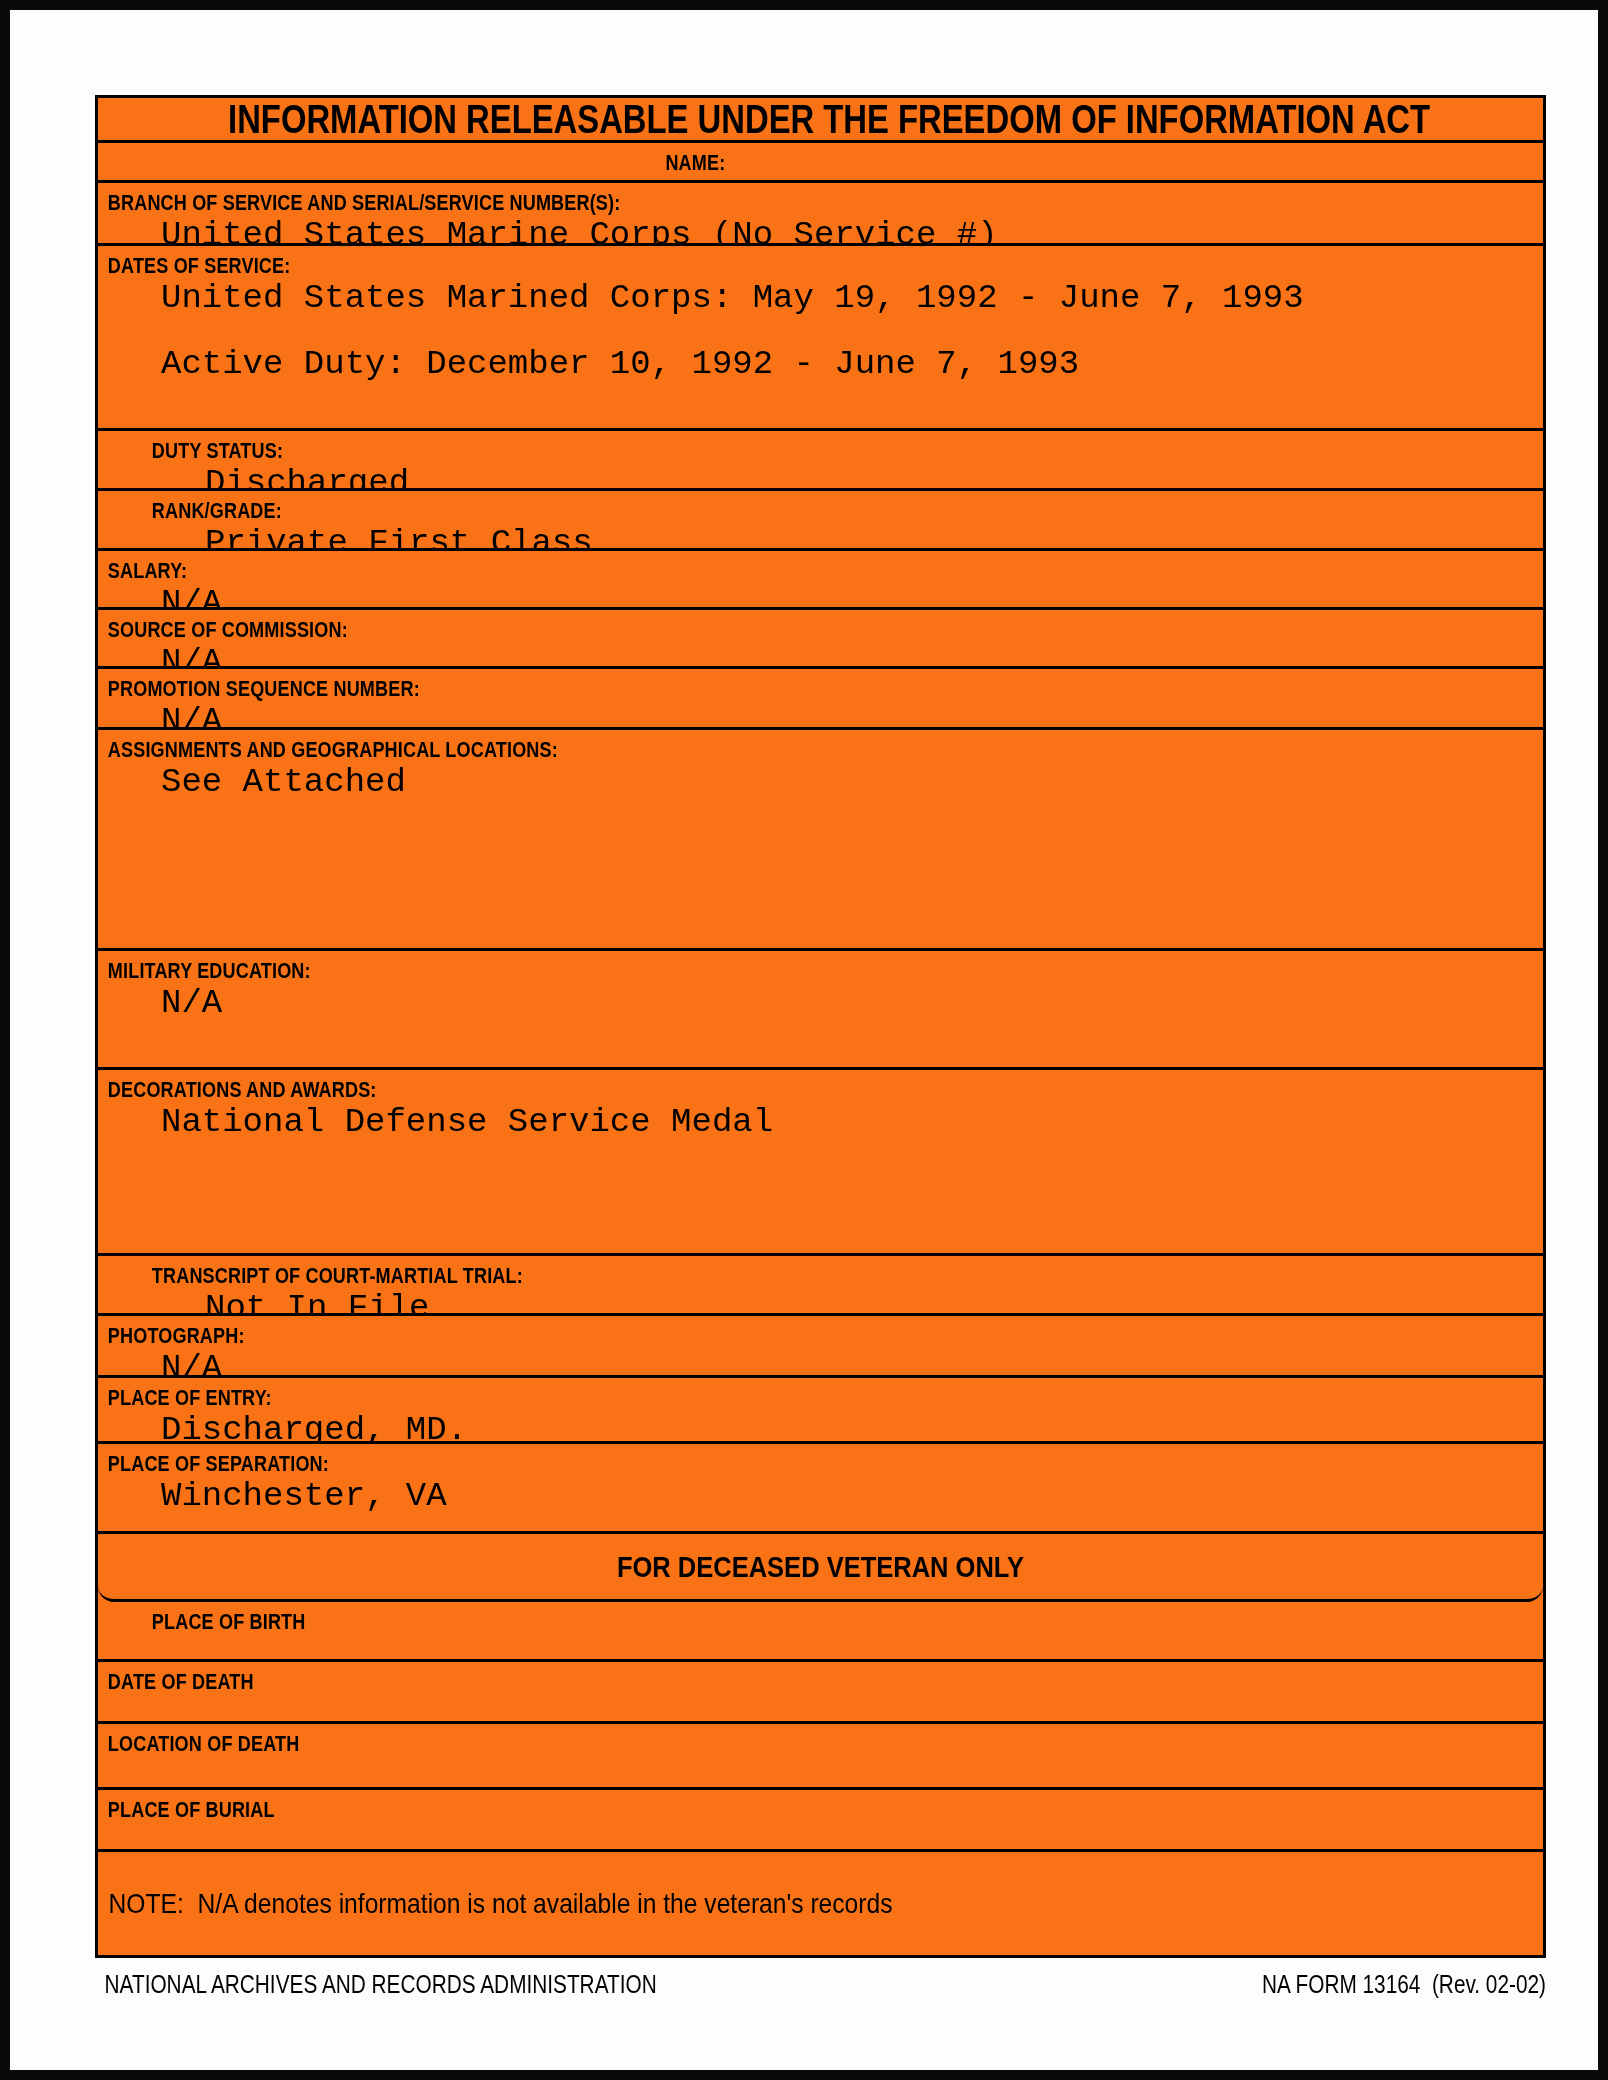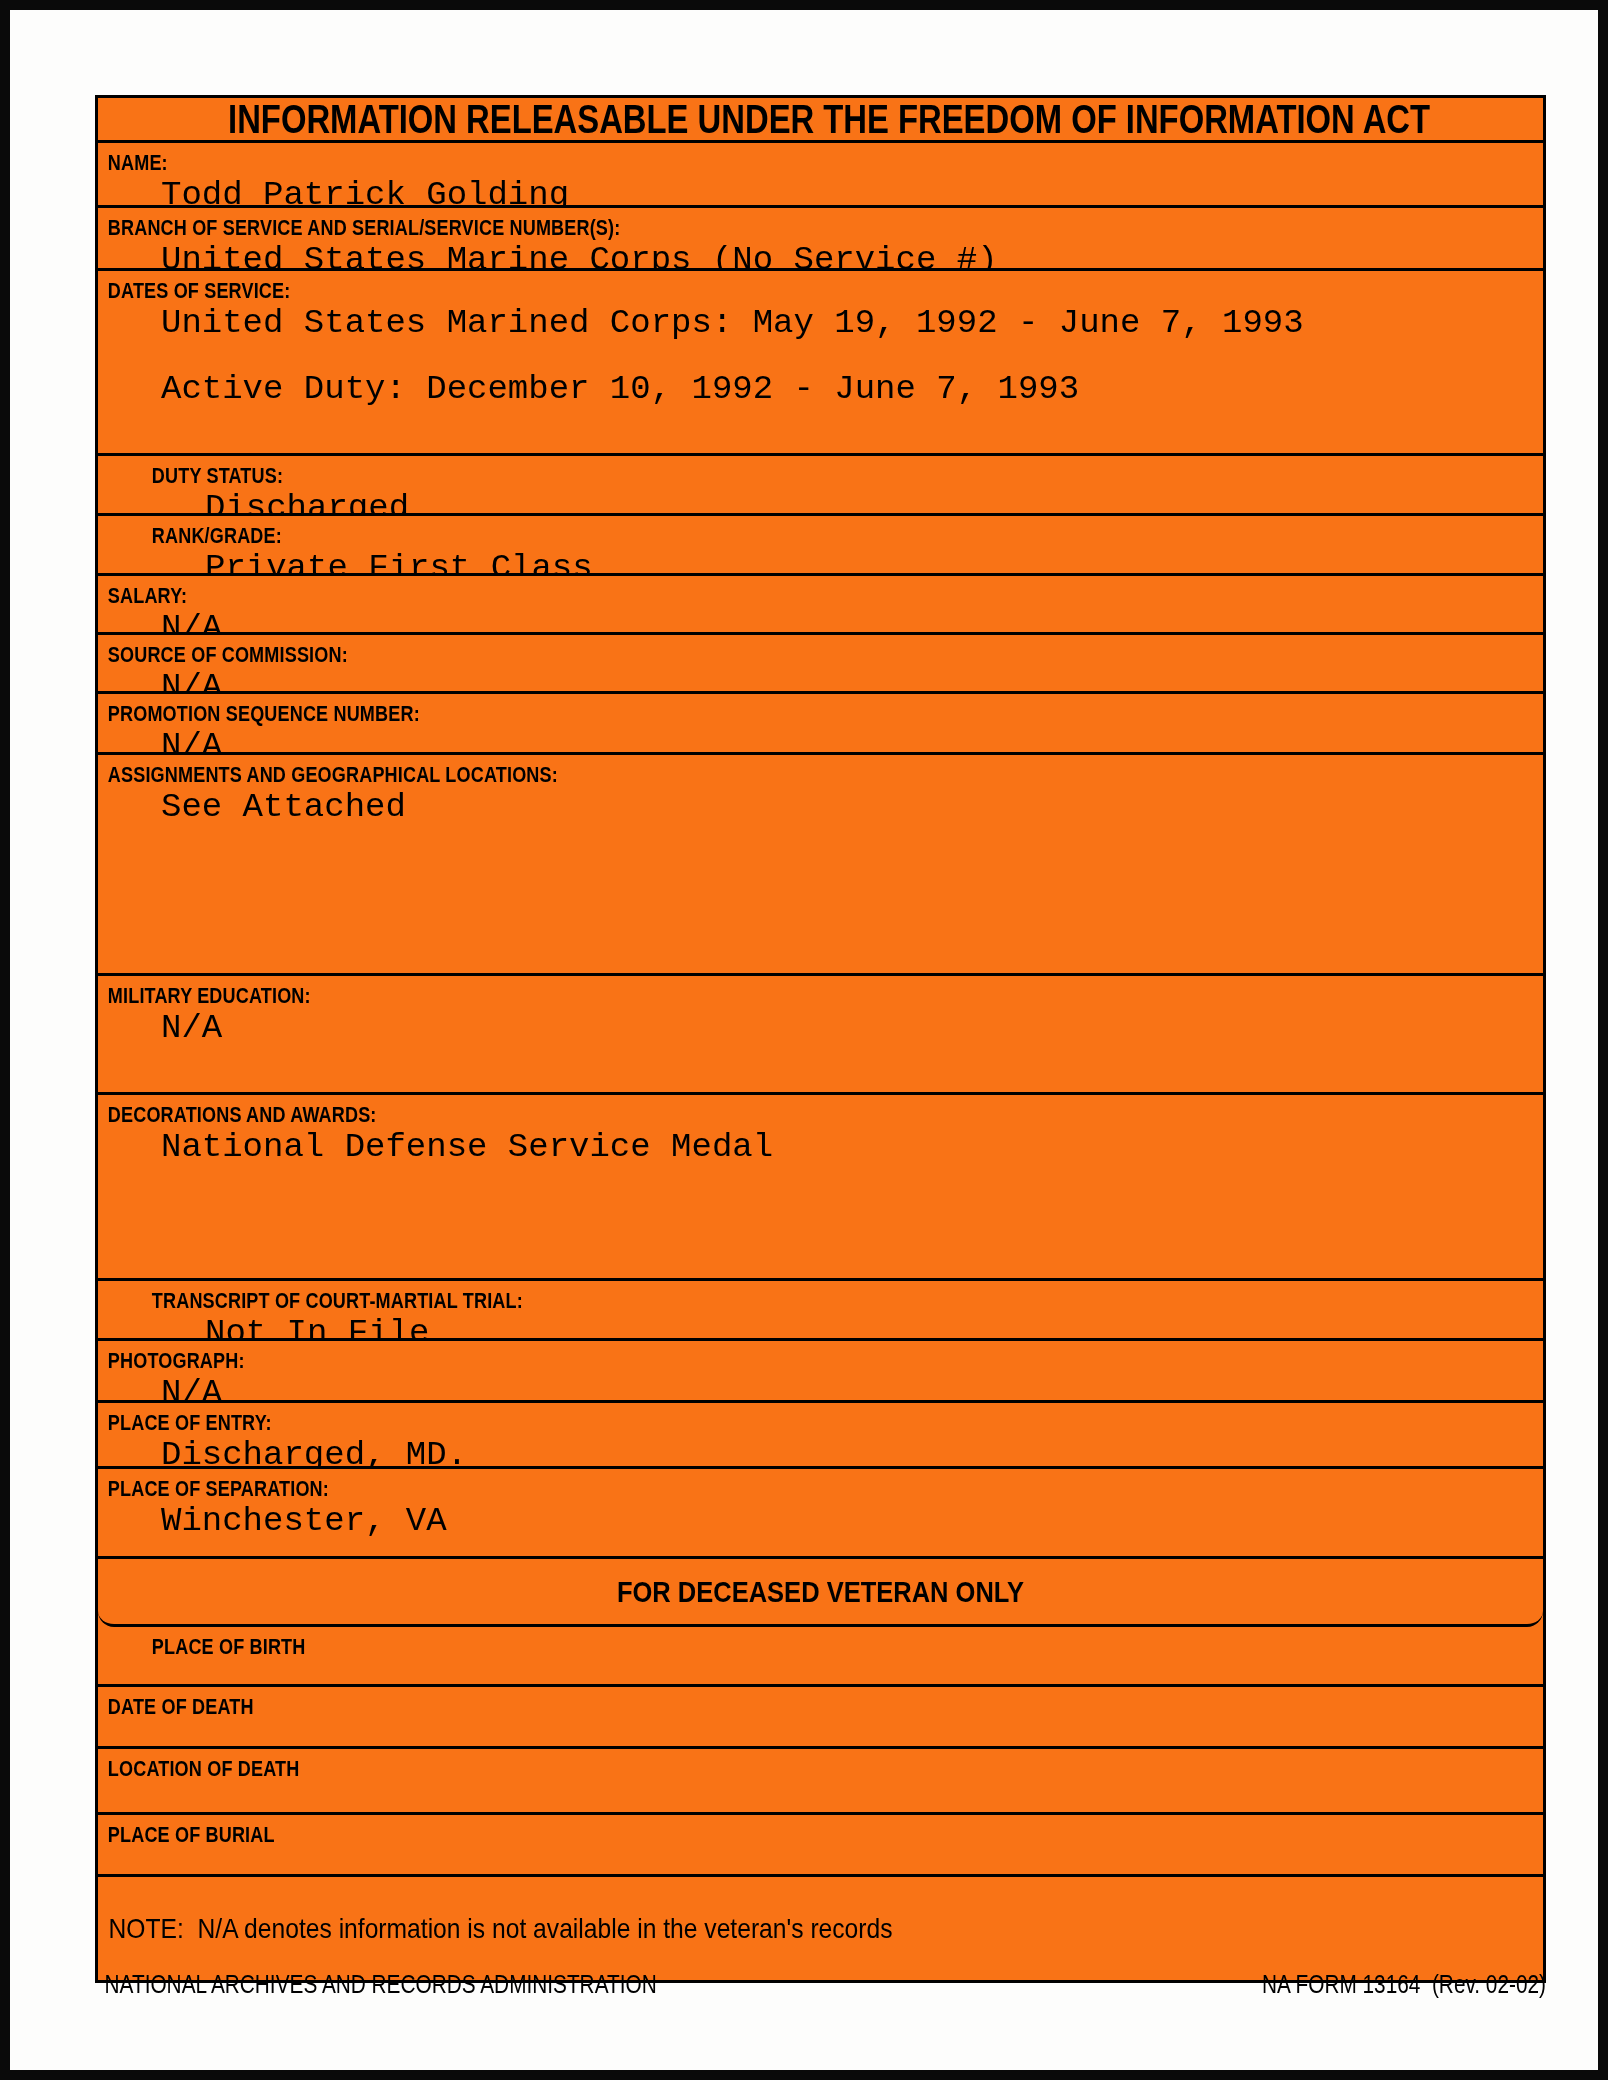--- a/index.html
+++ b/index.html
@@ -47,21 +47,21 @@
     letter-spacing: 0.2px;
   }
   .field-value {
     font-family: Liberation Mono, monospace;
     font-size: 34px; line-height: 32px;
     margin: 3px 0 0 63px;
     white-space: pre;
   }
   .value-gap { margin-top: 34px; }
 
-  .h57  { height: 65px; }
+  .h57  { height: 40px; text-align: center; }
   .h63  { height: 63px; }
   .h185 { height: 185px; }
   .h60  { height: 60px; padding-left: 44px; }
   .h59  { height: 59px; }
   .h61  { height: 61px; }
   .h62  { height: 62px; }
   .h58  { height: 66px; }
   .h221 { height: 221px; }
   .h119 { height: 119px; }
   .h186 { height: 186px; }

